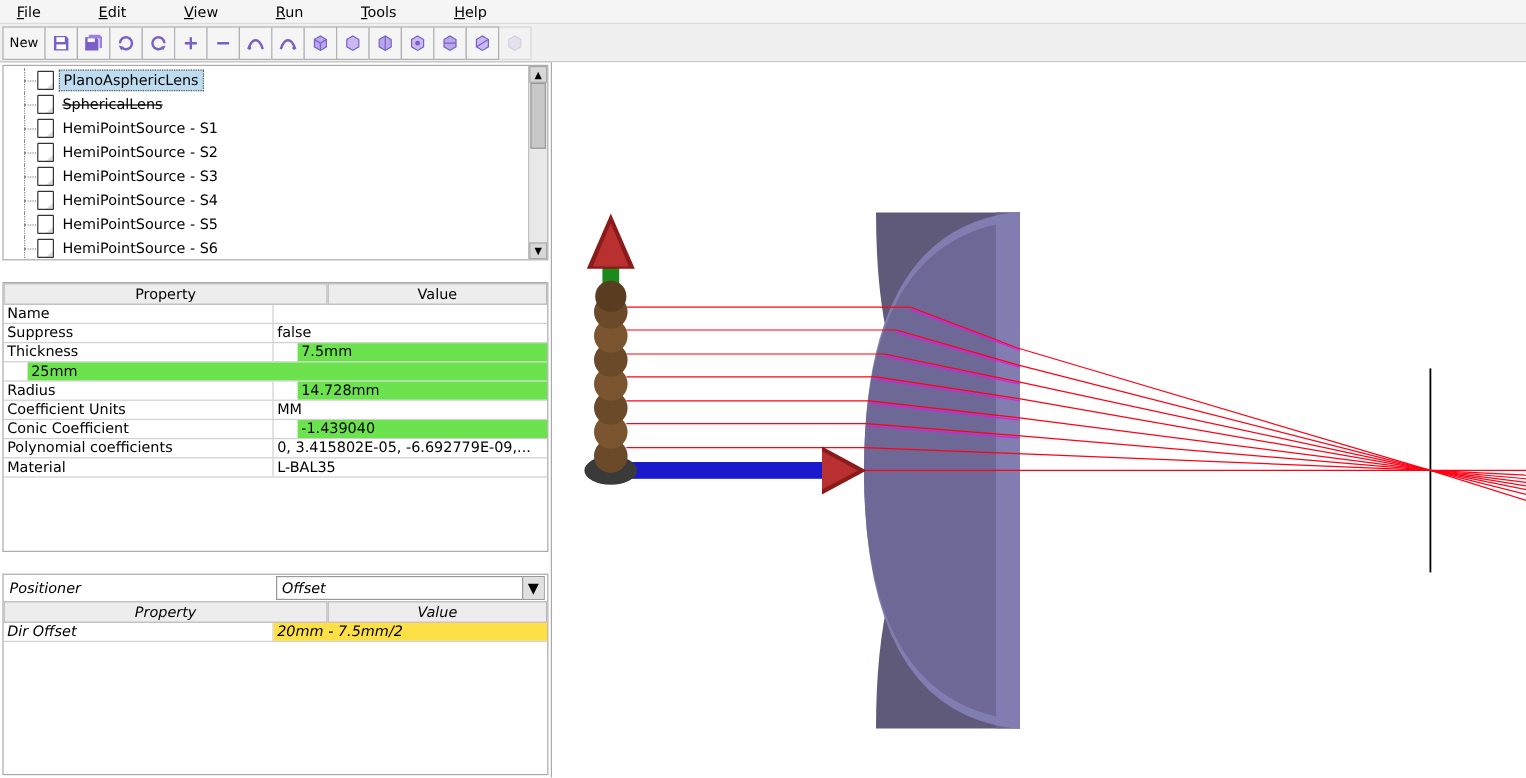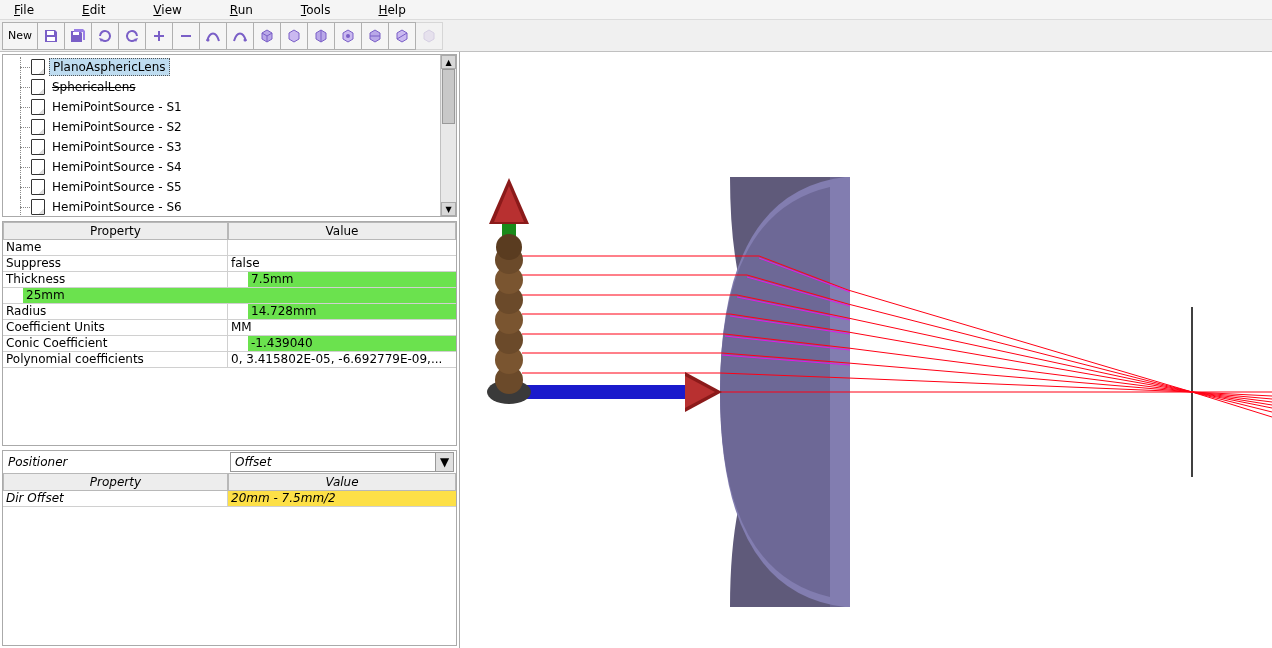--- a/index.html
+++ b/index.html
@@ -6,39 +6,39 @@
 html, body { width: 1272px; height: 648px; font-family: "DejaVu Sans", Arial, sans-serif; font-size: 12px; background: #fff; overflow: hidden; }
 .menubar { display: flex; height: 20px; background: #f5f5f5; align-items: center; padding-left: 6px; border-bottom: 1px solid #dcdcdc; gap: 32px; }
 .menubar .menu-item { padding: 2px 8px; cursor: default; }
 .menubar .menu-item .mn { text-decoration: underline; }
 .toolbar { display: flex; height: 32px; background: #f0f0f0; border-bottom: 1px solid #c0c0c0; align-items: center; padding-left: 2px; gap: 0; }
 .tool-btn { width: 28px; height: 28px; background: #f5f5f5; border: 1px solid #b0b0b0; margin-left: -1px; display: flex; align-items: center; justify-content: center; cursor: default; position: relative; }
 .tool-btn:first-child { margin-left: 0; width: 36px; font-size: 11px; }
 .tool-btn svg { width: 16px; height: 16px; }
 .tool-btn.disabled { opacity: 0.4; }
 .main { display: flex; height: 596px; }
-.left-pane { width: 460px; display: flex; flex-direction: column; border-right: 1px solid #aaa; }
+.left-pane { width: 460px; display: flex; flex-direction: column; border-right: 1px solid #aaa; gap: 14px; }
 .tree-panel { height: 163px; border: 1px solid #aaa; margin: 2px; position: relative; overflow: hidden; }
 .tree-scroll { position: absolute; right: 0; top: 0; width: 16px; height: 100%; background: #e8e8e8; border-left: 1px solid #c0c0c0; }
 .tree-scroll .sbtn { height: 14px; background: #d8d8d8; border: 1px solid #aaa; display: flex; align-items: center; justify-content: center; font-size: 8px; }
 .tree-scroll .thumb { position: absolute; top: 14px; left: 1px; width: 13px; height: 55px; background: #c8c8c8; border: 1px solid #999; }
 .tree-rows { padding: 2px 0; }
 .tree-row { display: flex; align-items: center; height: 20px; padding-left: 12px; }
 .tree-branch { width: 16px; height: 20px; position: relative; }
 .tree-branch::before { content: ""; position: absolute; left: 5px; top: 0; bottom: 0; border-left: 1px dotted #888; }
 .tree-branch::after { content: ""; position: absolute; left: 5px; top: 10px; width: 10px; border-top: 1px dotted #888; }
 .tree-icon { width: 14px; height: 16px; margin-right: 4px; border: 1px solid #333; border-radius: 1px; background: linear-gradient(135deg, #fff 80%, #ddd 80%); position: relative; }
 .tree-label { padding: 1px 3px; }
 .tree-label.sel { background: #bedcf0; border: 1px dotted #555; }
 .tree-label.strike { text-decoration: line-through; }
 .prop-panel { border: 1px solid #aaa; margin: 2px; height: 225px; display: flex; flex-direction: column; }
 .pos-panel { border: 1px solid #aaa; margin: 2px; flex: 1; display: flex; flex-direction: column; font-style: italic; }
 .tbl-head { display: flex; height: 18px; }
 .th { background: #ededed; border: 1px solid #b8b8b8; display: flex; align-items: center; justify-content: center; font-size: 12px; }
-.th-prop { width: 225px; }
+.th-prop { width: 270px; }
 .th-val { flex: 1; }
 .row { display: flex; height: 16px; border-bottom: 1px solid #d0d0d0; }
 .cell-prop { width: 225px; padding-left: 3px; border-right: 1px solid #d0d0d0; white-space: nowrap; overflow: hidden; }
 .cell-val { flex: 1; padding-left: 3px; white-space: nowrap; overflow: hidden; }
 .hl-green { background: #6be24e; margin-left: 20px; }
 .hl-purple { background: #fde047; }
 .pos-row { display: flex; align-items: center; height: 22px; padding: 2px; }
 .pos-label { width: 225px; padding-left: 3px; }
 .pos-select { flex: 1; display: flex; border: 1px solid #999; background: #fff; height: 20px; }
 .pos-select .sel-text { flex: 1; padding: 2px 4px; }
@@ -234,20 +234,24 @@
             <div class="cell-prop">Coefficient Units</div>
             <div class="cell-val">MM</div>
           </div>
           <div class="row">
             <div class="cell-prop">Conic Coefficient</div>
             <div class="cell-val hl-green">-1.439040</div>
           </div>
           <div class="row">
             <div class="cell-prop">Polynomial coefficients</div>
             <div class="cell-val">0, 3.415802E-05, -6.692779E-09,...</div>
+          </div>
+          <div class="row">
+            <div class="cell-prop">Material</div>
+            <div class="cell-val">L-BAL35</div>
           </div>
         </div>
     </div>
 
     <div class="pos-panel">
       <div class="pos-row">
         <div class="pos-label">Positioner</div>
         <div class="pos-select">
           <div class="sel-text">Offset</div>
           <div class="sel-btn">▼</div>

